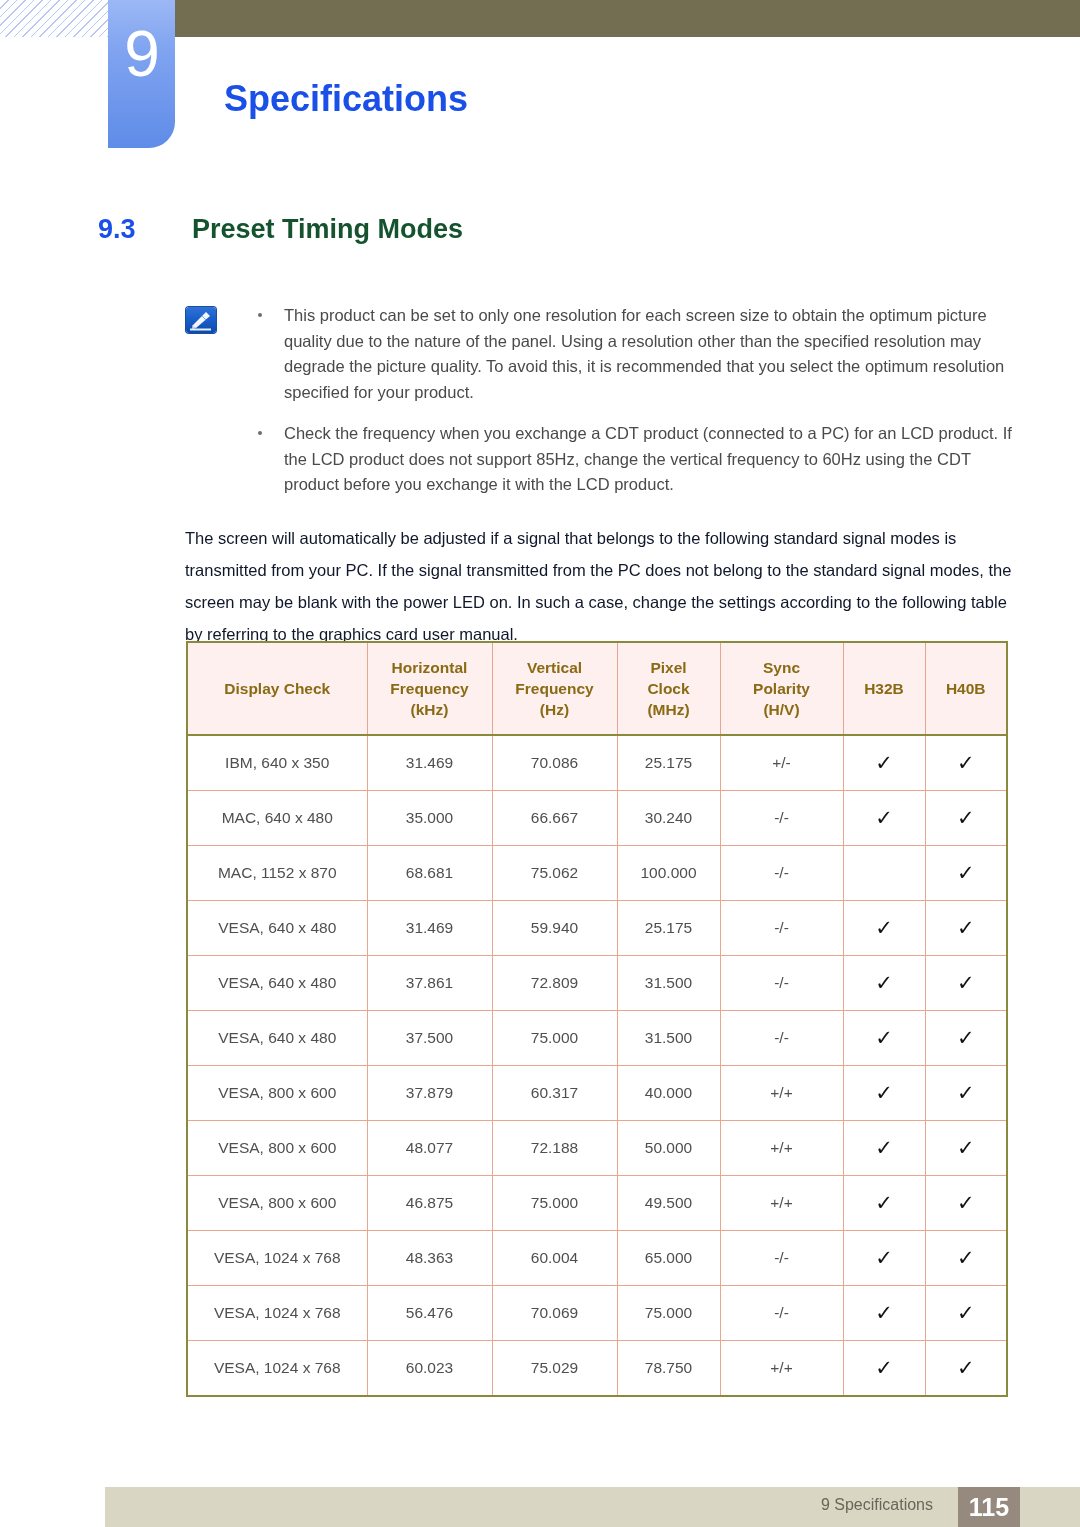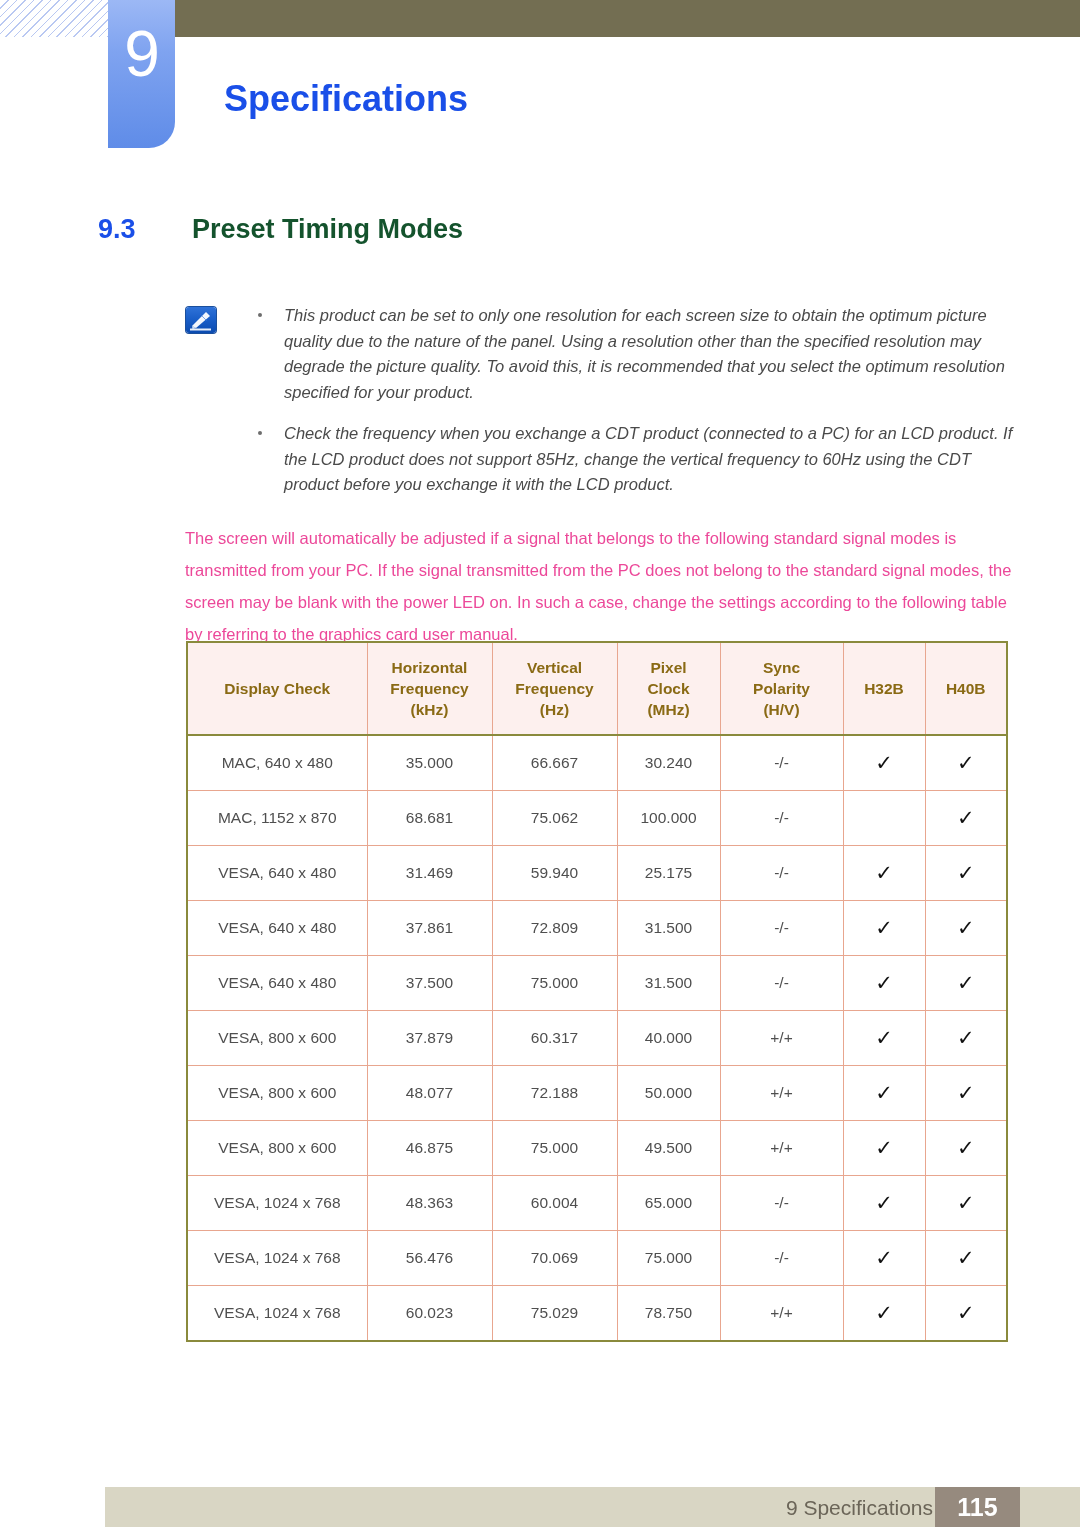--- a/index.html
+++ b/index.html
@@ -91,21 +91,20 @@
     font-weight: bold;
     color: #14532d;
   }
 
   
   .note-block {
     position: absolute;
     top: 303px;
     left: 186px;
     width: 830px;
-    font-style: italic;
   }
   .note-icon {
     position: absolute;
     top: 4px;
     left: 0;
     width: 30px;
     height: 26px;
     background: linear-gradient(to bottom, #2f72d8 0%, #1a5fc9 45%, #0b4bb0 100%);
     border-radius: 3px;
     box-shadow: 0 0 0 1px #1b4f9c;
@@ -135,21 +134,21 @@
   }
 
   
   .intro-para {
     position: absolute;
     top: 505px;
     left: 185px;
     width: 830px;
     font-size: 16.5px;
     line-height: 32px;
-    color: #ec4899;
+    color: #0f172a;
   }
 
   
   .timing-table {
     position: absolute;
     top: 641px;
     left: 186px;
     width: 820px;
     border-collapse: collapse;
     table-layout: fixed;
@@ -212,28 +211,28 @@
     left: 105px;
     right: 0;
     top: 1487px;
     height: 40px;
     background: #d9d6c4;
   }
   .footer-text {
     position: absolute;
     right: 147px;
     top: 1496px;
-    font-size: 21px;
+    font-size: 16px;
     color: #6b6558;
   }
   .footer-page {
     position: absolute;
     right: 60px;
     top: 1487px;
-    width: 85px;
+    width: 62px;
     height: 40px;
     background: #968a7e;
     color: #ffffff;
     font-size: 25px;
     font-weight: bold;
     display: flex;
     align-items: center;
     justify-content: center;
   }
 </style>
@@ -315,20 +314,29 @@
       <th>
         <div>H32B</div>
       </th>
       <th>
         <div>H40B</div>
       </th>
     </tr>
   </thead>
   <tbody id="table-body">
       <tr>
+        <td>IBM, 640 x 350</td>
+        <td>31.469</td>
+        <td>70.086</td>
+        <td>25.175</td>
+        <td>+/-</td>
+        <td><span class="check">✓</span></td>
+        <td><span class="check">✓</span></td>
+      </tr>
+      <tr>
         <td>MAC, 640 x 480</td>
         <td>35.000</td>
         <td>66.667</td>
         <td>30.240</td>
         <td>-/-</td>
         <td><span class="check">✓</span></td>
         <td><span class="check">✓</span></td>
       </tr>
       <tr>
         <td>MAC, 1152 x 870</td>

